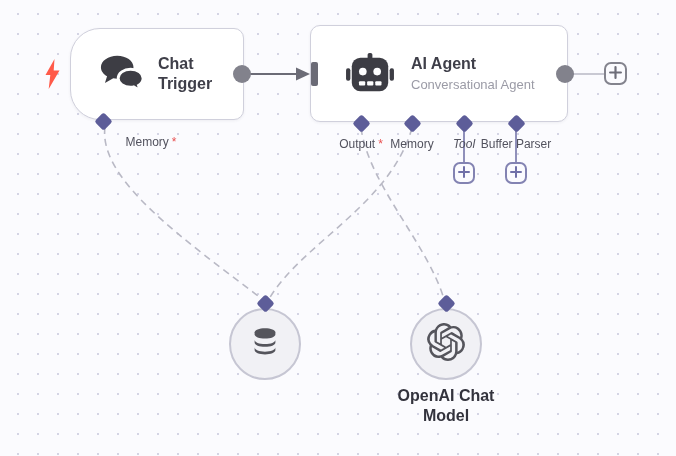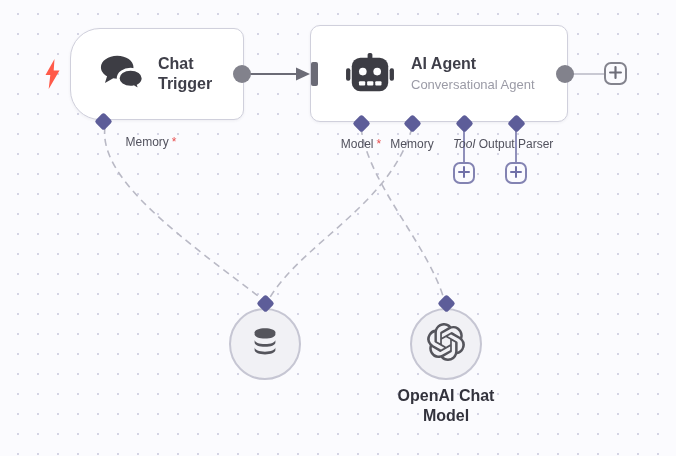--- a/index.html
+++ b/index.html
@@ -140,30 +140,30 @@
   <div class="diamond" style="left:405.5px;top:116.5px;"></div>
   <div class="diamond" style="left:457.5px;top:116.5px;"></div>
   <div class="diamond" style="left:509.5px;top:116.5px;"></div>
   <div class="diamond" style="left:258.5px;top:296.5px;"></div>
   <div class="diamond" style="left:439.5px;top:296.5px;"></div>
 
   <div class="port-label" style="left:103px;top:135px;margin-left:48px;">
     <span>Memory</span><span class="req">*</span>
   </div>
   <div class="port-label" style="left:361px;top:137px;">
-    <span>Model</span><span class="req">*</span>
+    <span>Output</span><span class="req">*</span>
   </div>
   <div class="port-label" style="left:412px;top:137px;">
     <span>Memory</span>
   </div>
   <div class="port-label" style="left:464px;top:137px;font-style:italic;">
     <span>Tool</span>
   </div>
   <div class="port-label" style="left:516px;top:137px;">
-    <span>Output Parser</span>
+    <span>Buffer Parser</span>
   </div>
 
   <div class="round-node" style="left:229px;top:308px;">
     <span>
       <svg width="36" height="40" viewBox="0 0 52 48">
         <path fill="#55555c" d="M11 10 C11 6.7 17.7 4 26 4 C34.3 4 41 6.7 41 10 L41 13 C41 16.3 34.3 19 26 19 C17.7 19 11 16.3 11 13 Z"></path>
         <path fill="#55555c" d="M11 21 C11 24.3 17.7 27 26 27 C34.3 27 41 24.3 41 21 L41 25 C41 28.3 34.3 31 26 31 C17.7 31 11 28.3 11 25 Z"></path>
         <path fill="#55555c" d="M11 32 C11 35.3 17.7 38 26 38 C34.3 38 41 35.3 41 32 L41 36 C41 39.3 34.3 42 26 42 C17.7 42 11 39.3 11 36 Z"></path>
       </svg>
     </span>

